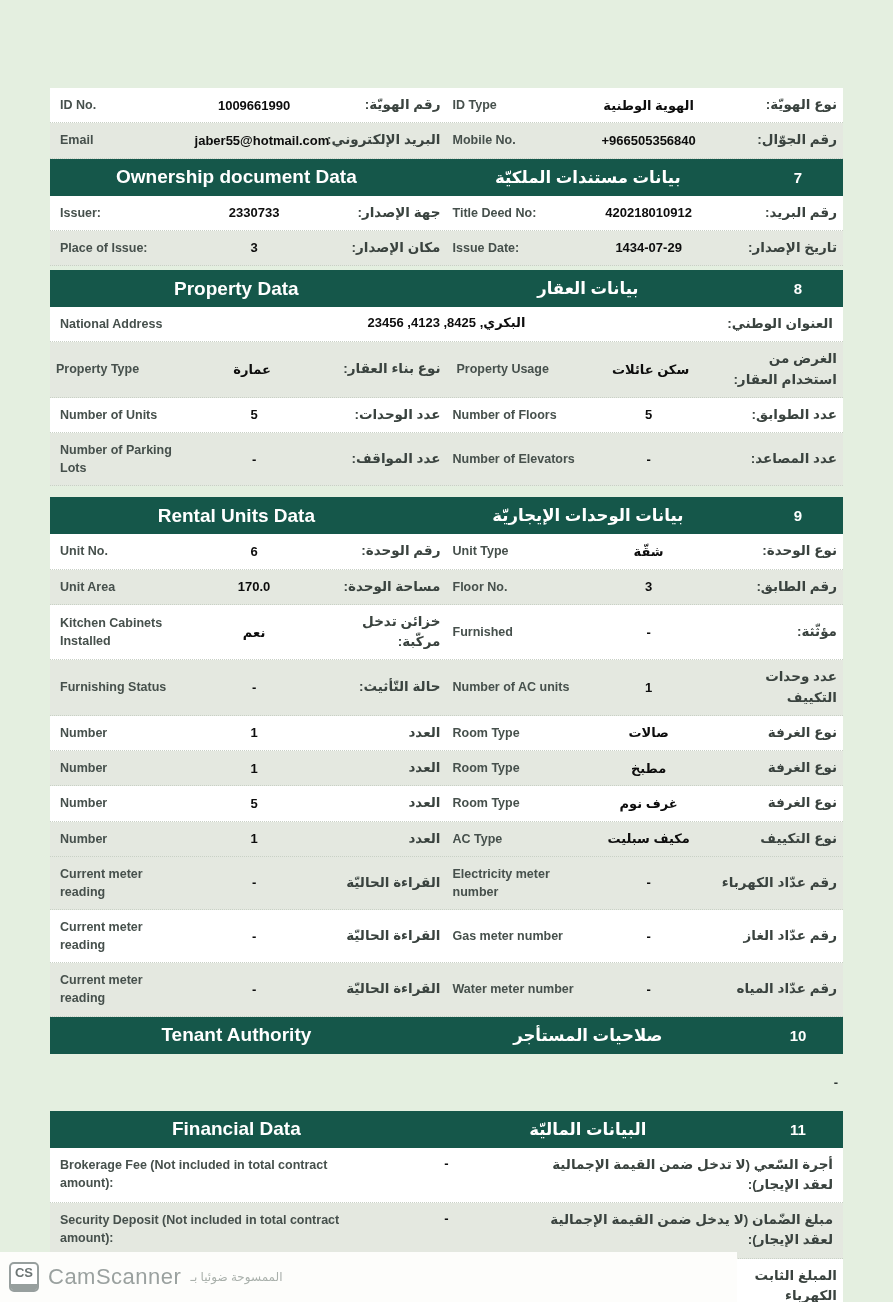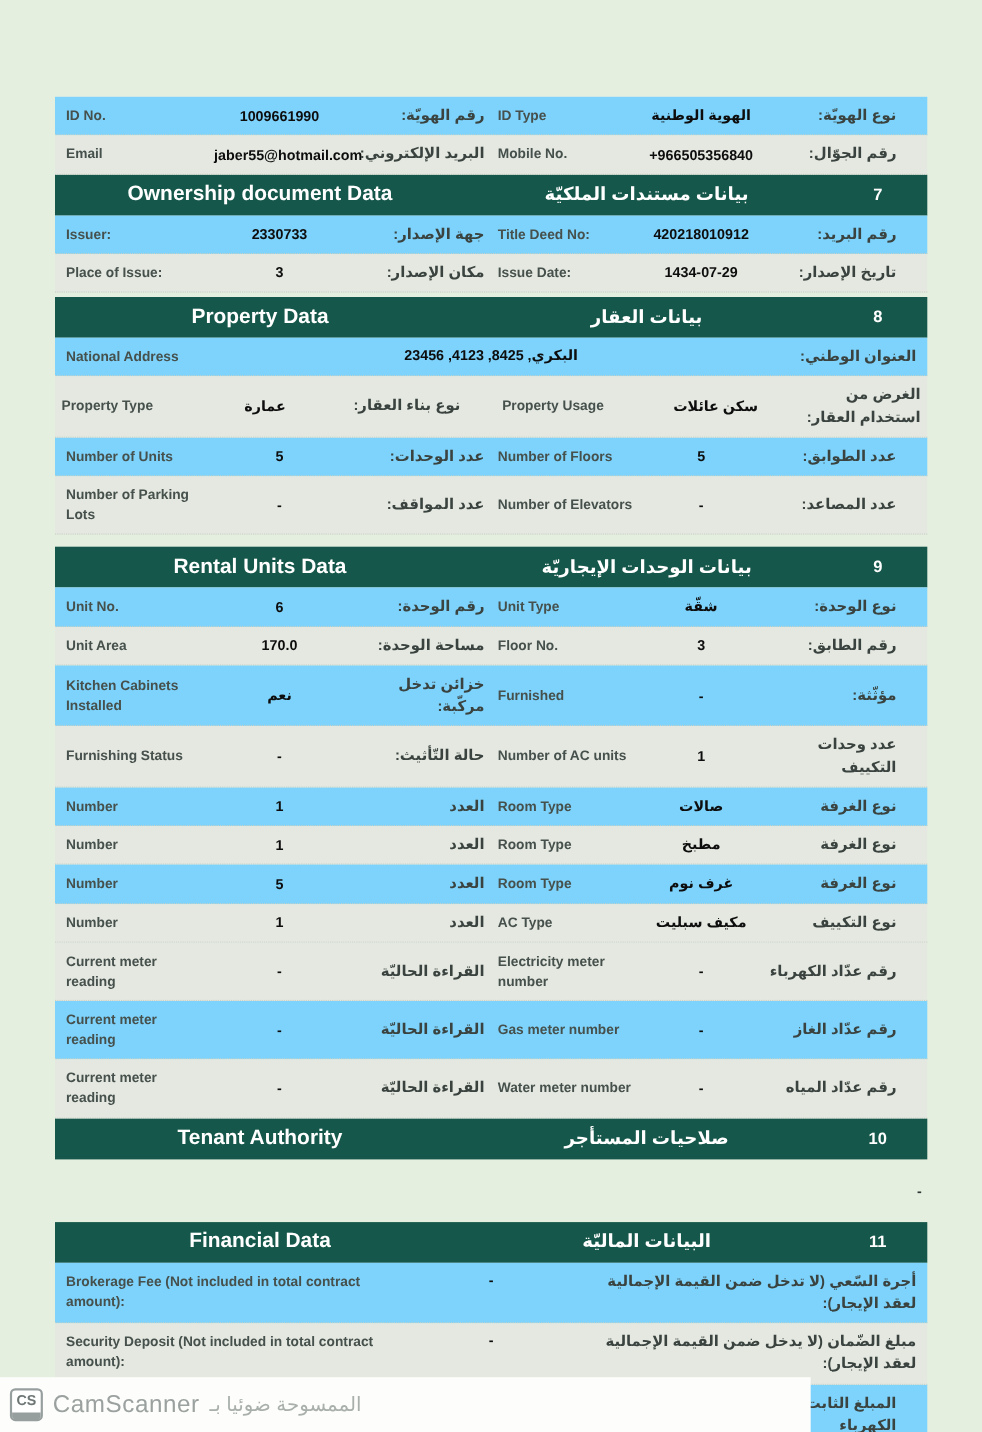--- a/index.html
+++ b/index.html
@@ -3,25 +3,25 @@
 <meta charset="utf-8">
 <style>
   html,body{margin:0;padding:0;}
   body{background:#e4efe0;}
   .page{position:relative;width:893px;height:1302px;background:#e4efe0;overflow:hidden;
         font-family:"Liberation Sans","DejaVu Sans",sans-serif;}
   .doc{position:absolute;left:50px;top:88px;width:793px;}
 
   
   .row{display:flex;align-items:stretch;border-bottom:1px dotted #c9d1c6;box-sizing:border-box;}
-  .row.w{background:#7dd3fc;}
+  .row.w{background:#ffffff;}
   .row.g{background:#e4e8e0;}
   .half{display:flex;width:50%;align-items:center;box-sizing:border-box;}
   .half.l{padding-left:8px;padding-right:4px;}
-  .half.r{padding-left:4px;padding-right:26px;}
+  .half.r{padding-left:4px;padding-right:4px;}
   .en{width:35%;font-size:12.5px;color:#46504c;font-weight:700;line-height:1.45;padding:8px 2px;box-sizing:border-box;}
   .val{width:32%;text-align:center;font-size:13px;font-weight:700;color:#0d0d0d;padding:8px 2px;box-sizing:border-box;}
   .ar{width:33%;text-align:right;direction:rtl;font-size:13.5px;font-weight:700;color:#3a433f;line-height:1.5;padding:7px 2px;box-sizing:border-box;}
   .row.full{padding:0 8px;align-items:flex-start;}
   .row.full .en{width:38%;}
   .row.full .val{flex:1;}
   .row.full .ar{width:38%;}
 
   
   .sec-header{display:flex;align-items:center;background:#15574a;color:#ffffff;height:37px;}
@@ -36,21 +36,21 @@
                   padding-right:5px;font-weight:700;color:#2f3734;font-size:13px;}
 
   
   .footer{position:absolute;left:0;bottom:0;width:737px;height:50px;background:#fdfdfb;
           display:flex;align-items:center;gap:9px;padding-left:9px;box-sizing:border-box;}
   .cs-icon{width:30px;height:30px;border:2px solid #979f9e;border-radius:5px;background:#ffffff;
            position:relative;display:flex;align-items:flex-start;justify-content:center;box-sizing:border-box;}
   .cs-txt{font-size:13px;font-weight:700;color:#6d7675;line-height:18px;}
   .cs-bar{position:absolute;left:0;bottom:0;width:100%;height:6px;background:#979f9e;border-radius:0 0 2px 2px;}
   .cam-word{font-size:22px;color:#9aa19f;letter-spacing:.5px;}
-  .scan-ar{font-size:18px;color:#a9b0ab;direction:rtl;}
+  .scan-ar{font-size:12px;color:#a9b0ab;direction:rtl;}
 </style>
 </head>
 <body>
 
 <div class="page">
   <div class="doc">
 
     <div class="row w">
       <div class="half l">
         <span class="en">ID No.</span>

